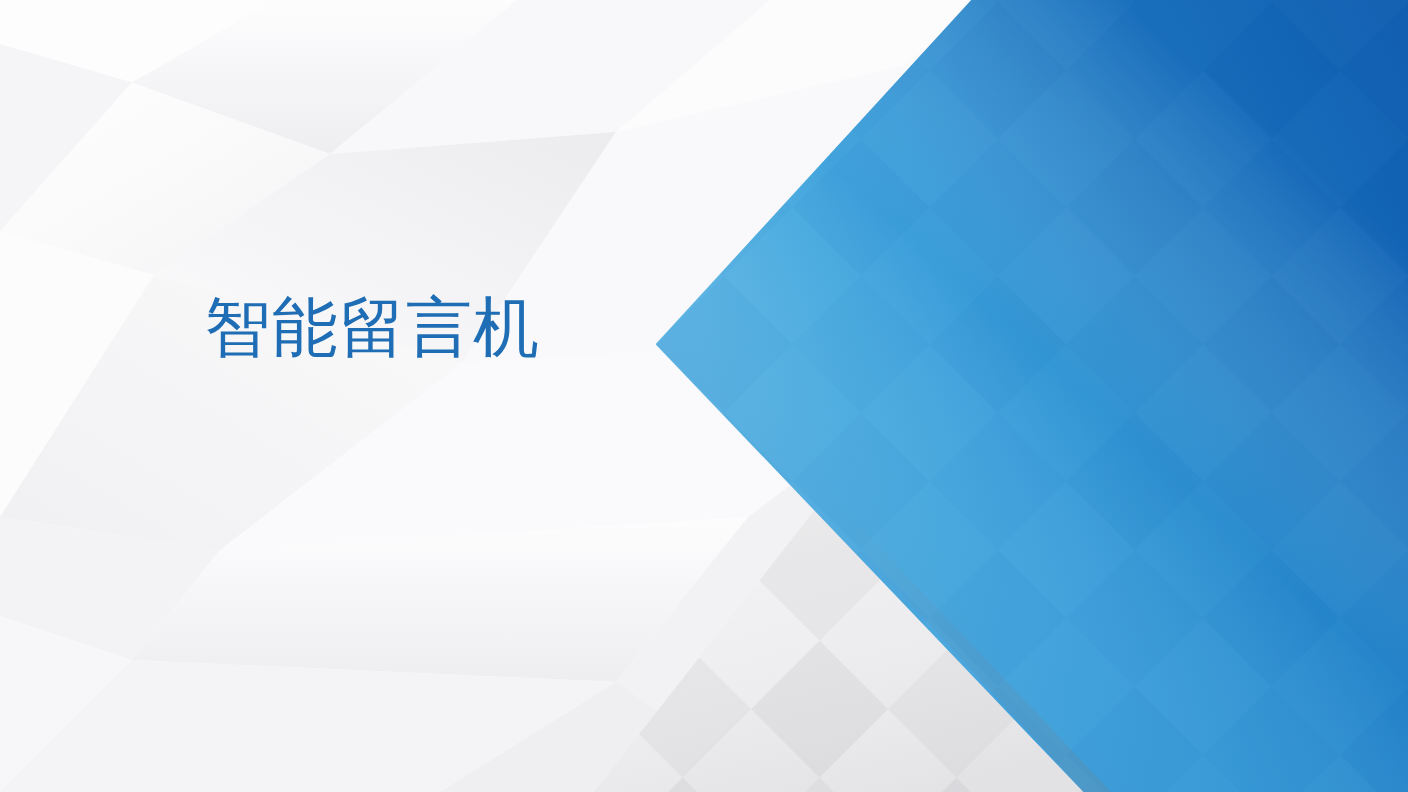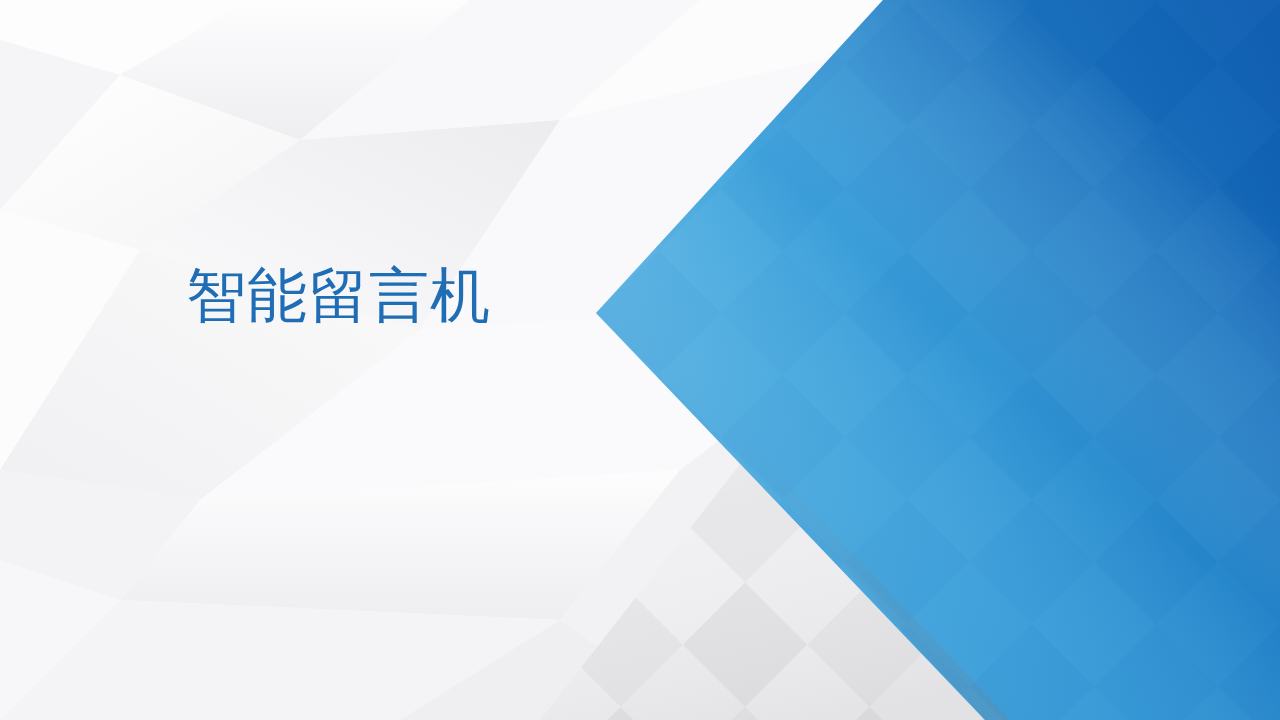--- a/index.html
+++ b/index.html
@@ -24,25 +24,24 @@
     top: 0;
     left: 0;
     width: 1280px;
     height: 720px;
     display: block;
   }
 
   #title-block {
     position: absolute;
     left: 186px;
-    top: 252px;
+    top: 266px;
     width: 420px;
     height: 86px;
     display: flex;
-    align-items: center;
     z-index: 20;
   }
 
   #title-text {
     font-family: "Liberation Sans", "DejaVu Sans", sans-serif;
     font-size: 60px;
     line-height: 1.05;
     font-weight: 400;
     color: #1F6DB4;
     letter-spacing: 1px;

